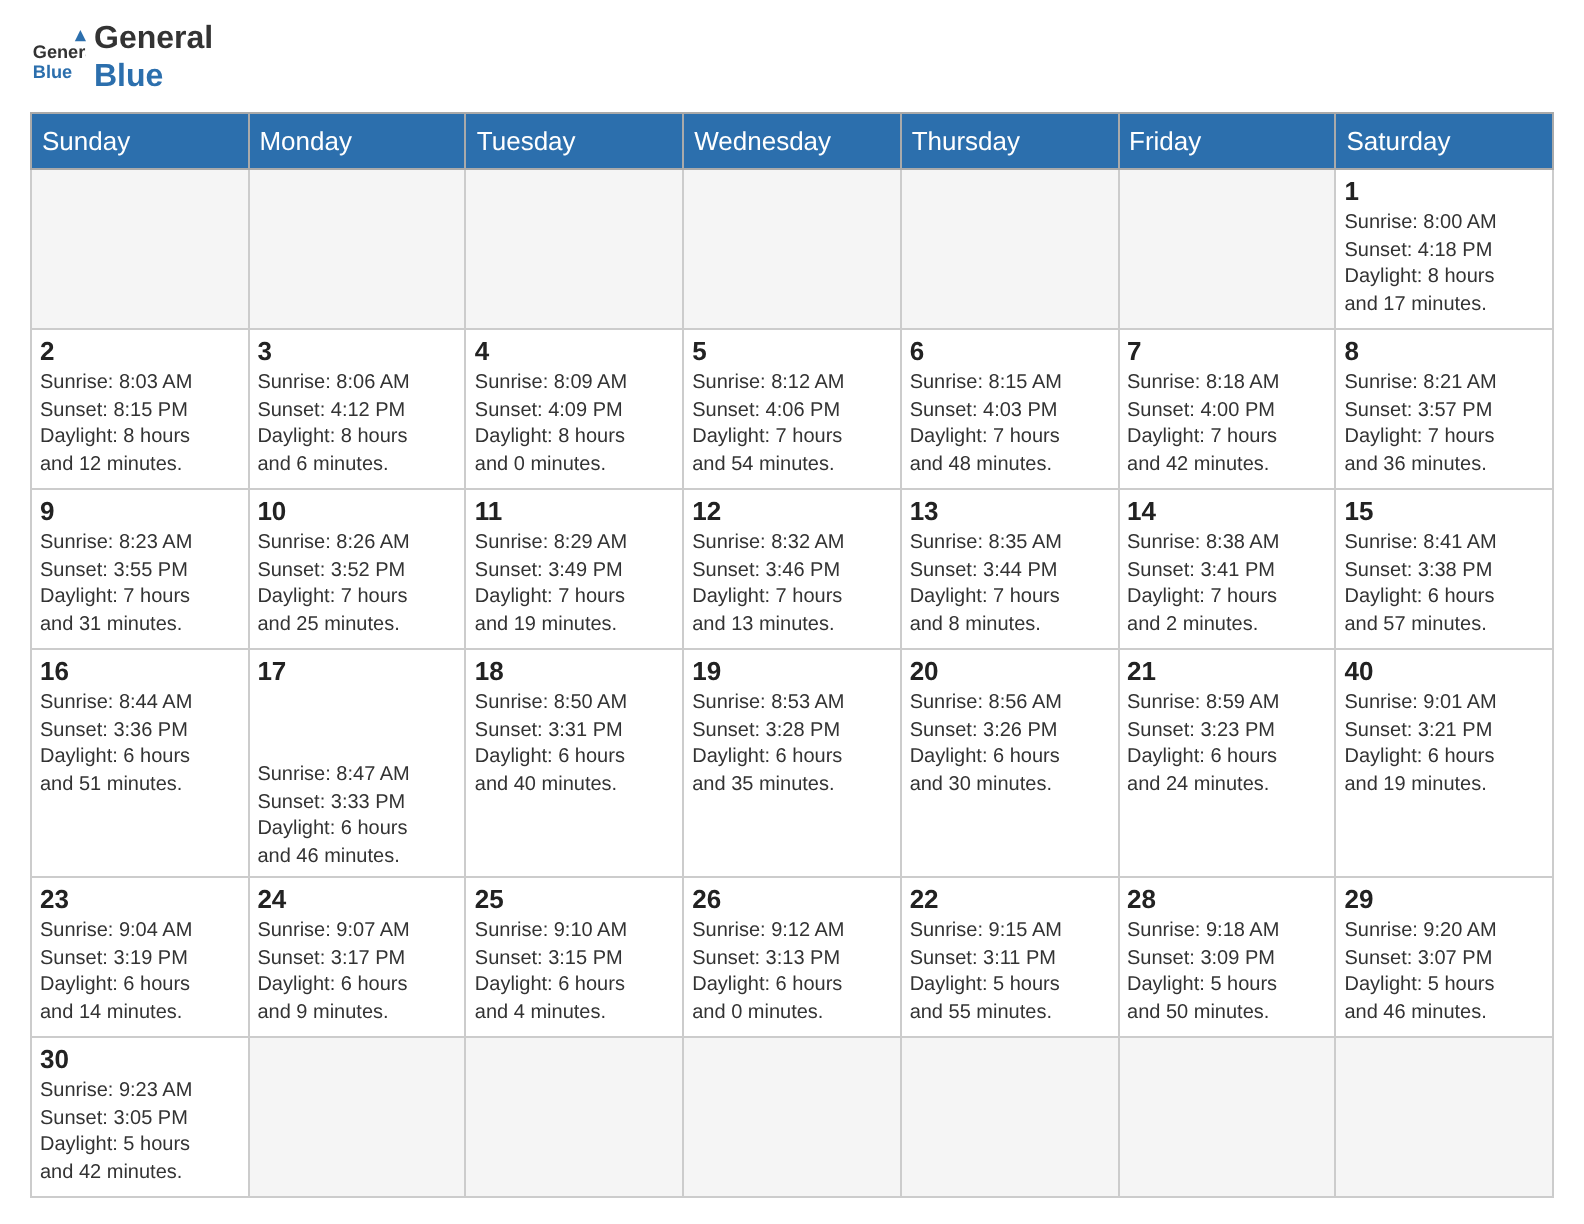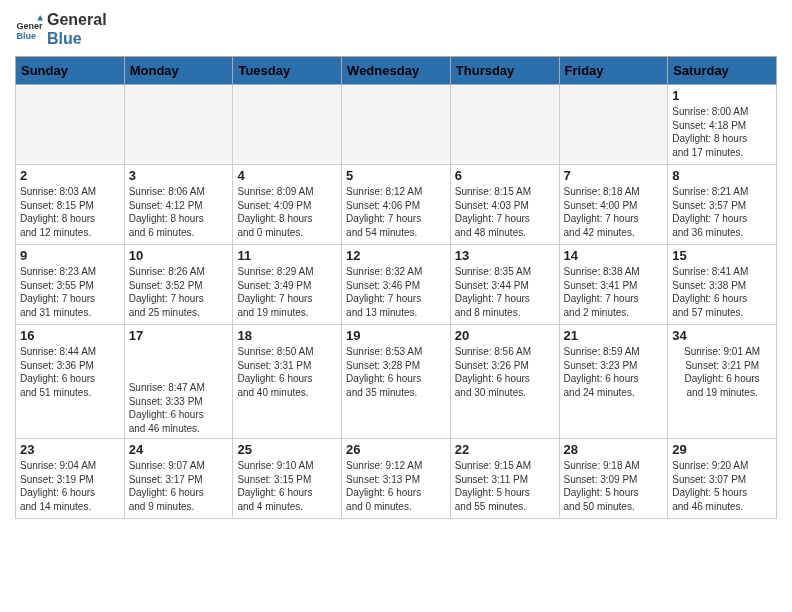--- a/index.html
+++ b/index.html
@@ -47,25 +47,25 @@
       font-size: 14px;
       color: #555;
     }
     table {
       width: 100%;
       border-collapse: collapse;
       table-layout: fixed;
     }
     .day-header {
       background-color: #2c6fad;
-      color: #000000;
+      color: #ffffff;
       text-align: left;
       padding: 6px 5px;
       font-size: 13px;
-      font-weight: bold;
+      font-weight: normal;
       border: 1px solid #aaa;
     }
     td {
       border: 1px solid #ccc;
       vertical-align: top;
       padding: 3px 4px;
       height: 80px;
       font-size: 10.5px;
       color: #333;
       background: #fff;
@@ -276,22 +276,22 @@
 and 30 minutes.</div>
         </td>
         <td>
           <span class="day-num">21</span>
           <div class="cell-content" style="white-space: pre-line;">Sunrise: 8:59 AM
 Sunset: 3:23 PM
 Daylight: 6 hours
 and 24 minutes.</div>
         </td>
         <td>
-          <span class="day-num">34</span>
-          <div class="cell-content" style="white-space: pre-line; text-align: center;">Sunrise: 9:01 AM
+          <span class="day-num">40</span>
+          <div class="cell-content" style="white-space: pre-line;">Sunrise: 9:01 AM
 Sunset: 3:21 PM
 Daylight: 6 hours
 and 19 minutes.</div>
         </td>
       </tr>
       <tr>
         <td>
           <span class="day-num">23</span>
           <div class="cell-content" style="white-space: pre-line;">Sunrise: 9:04 AM
 Sunset: 3:19 PM
@@ -334,14 +334,29 @@
 and 50 minutes.</div>
         </td>
         <td>
           <span class="day-num">29</span>
           <div class="cell-content" style="white-space: pre-line;">Sunrise: 9:20 AM
 Sunset: 3:07 PM
 Daylight: 5 hours
 and 46 minutes.</div>
         </td>
       </tr>
+      <tr>
+        <td>
+          <span class="day-num">30</span>
+          <div class="cell-content" style="white-space: pre-line;">Sunrise: 9:23 AM
+Sunset: 3:05 PM
+Daylight: 5 hours
+and 42 minutes.</div>
+        </td>
+        <td class="empty"></td>
+        <td class="empty"></td>
+        <td class="empty"></td>
+        <td class="empty"></td>
+        <td class="empty"></td>
+        <td class="empty"></td>
+      </tr>
     </tbody>
 </table>
 
 </body></html>

